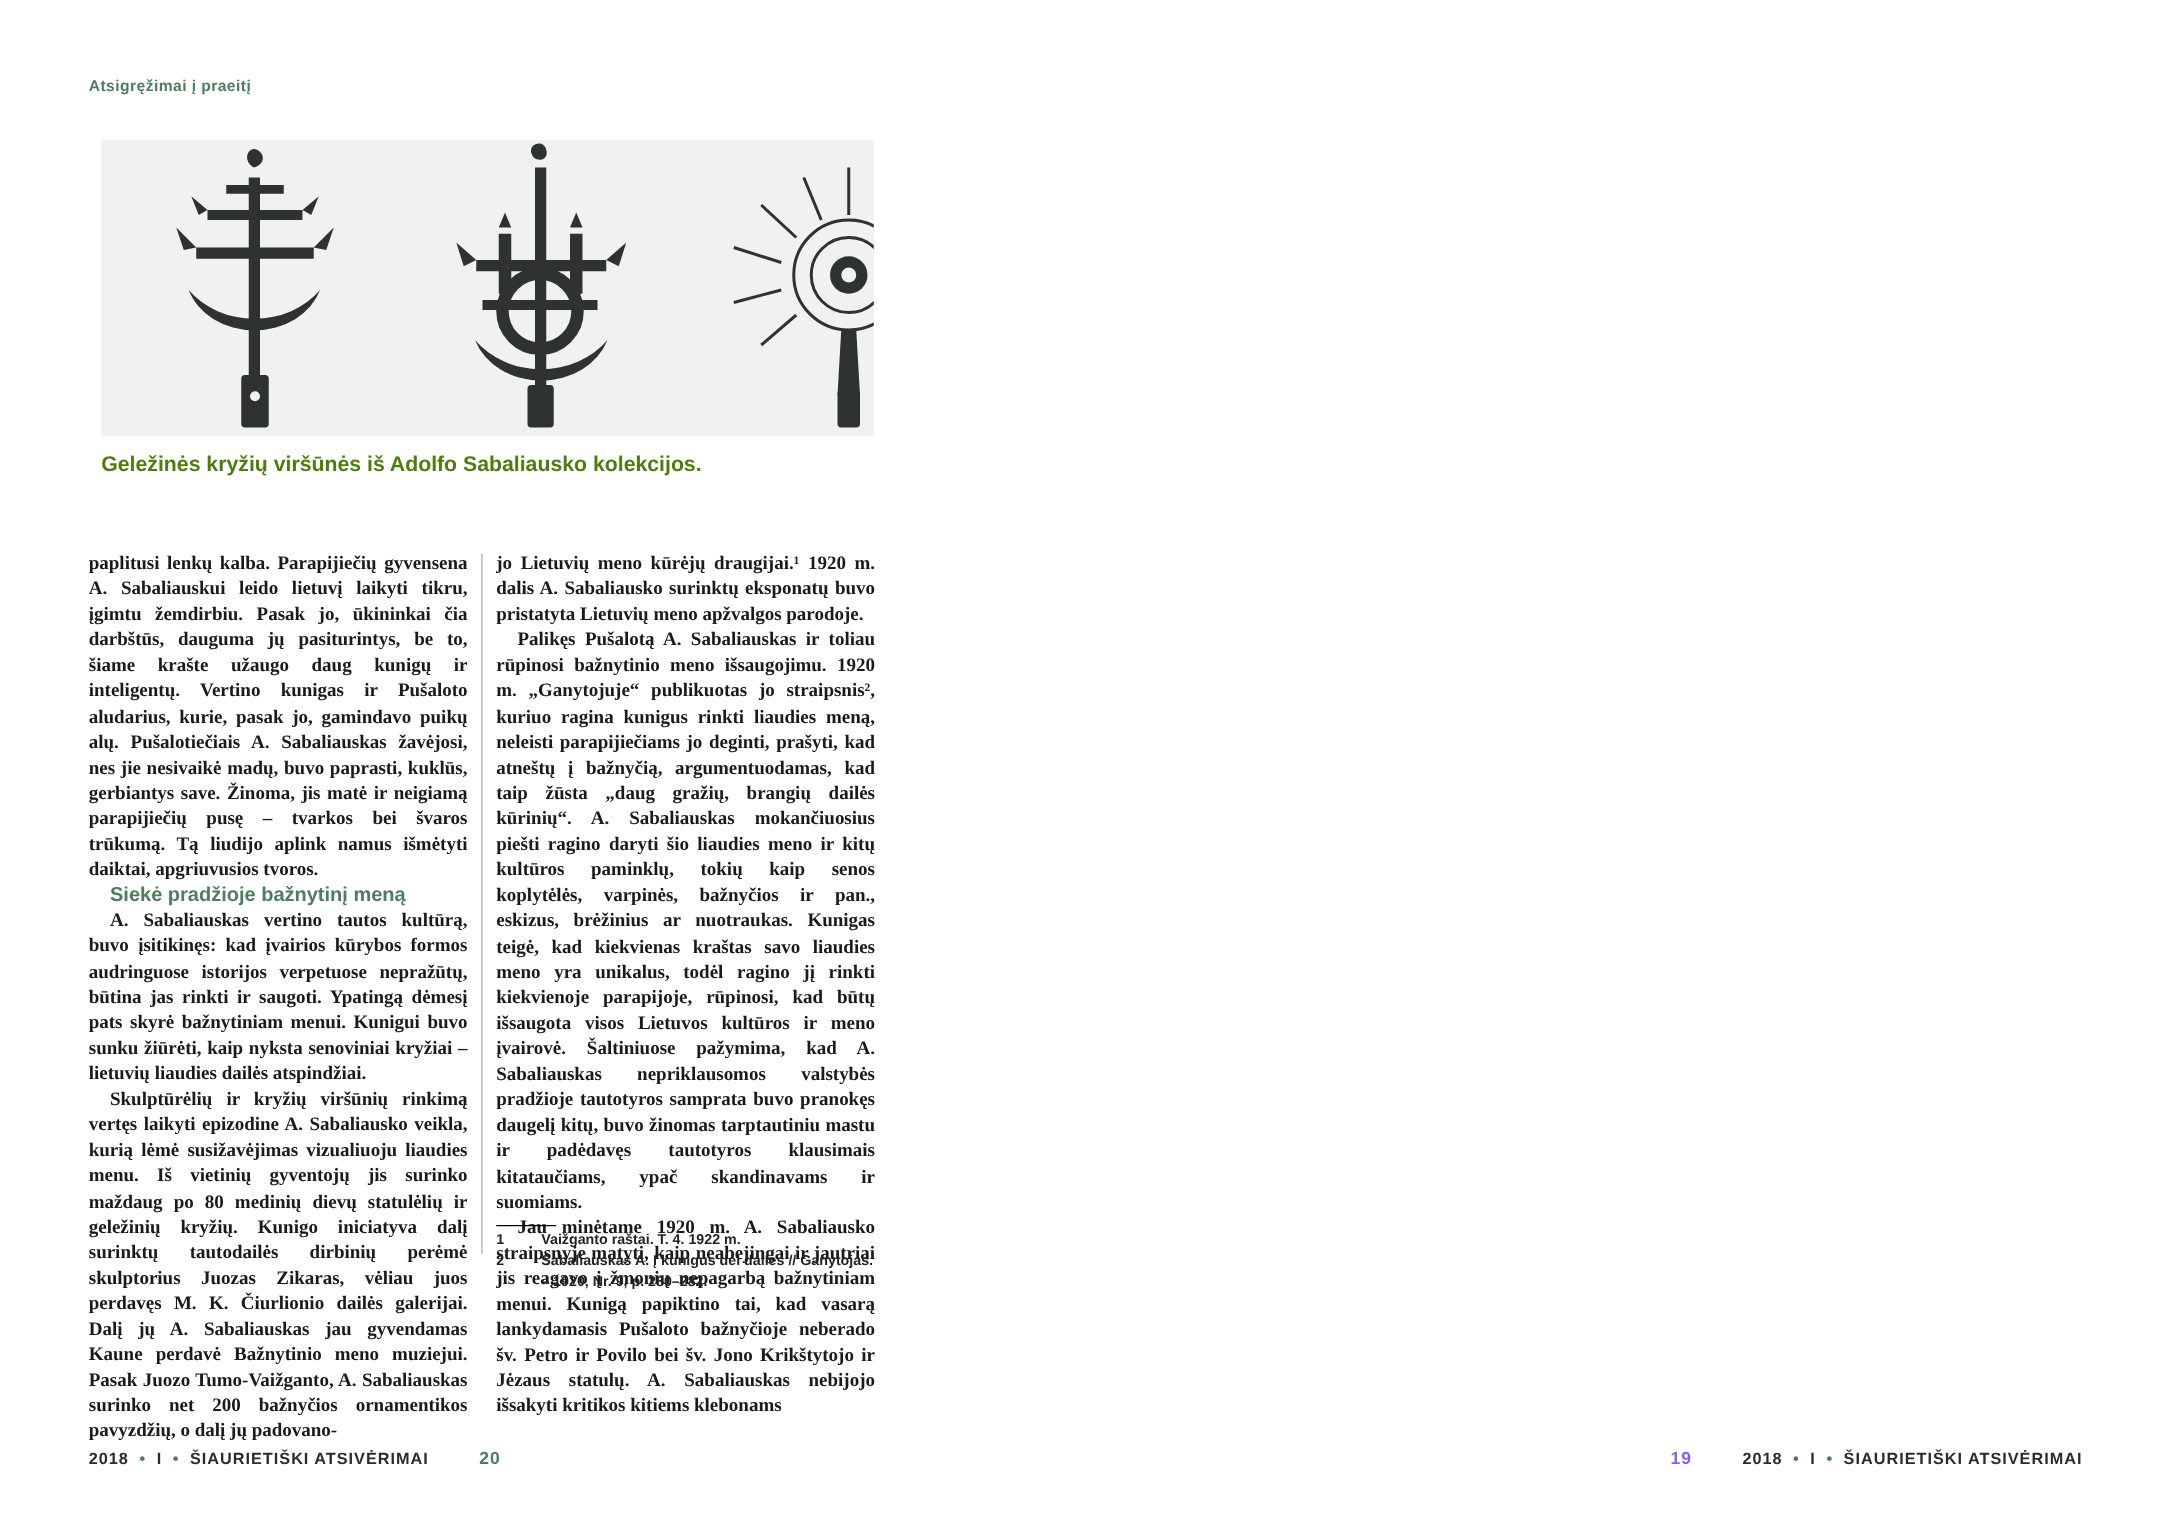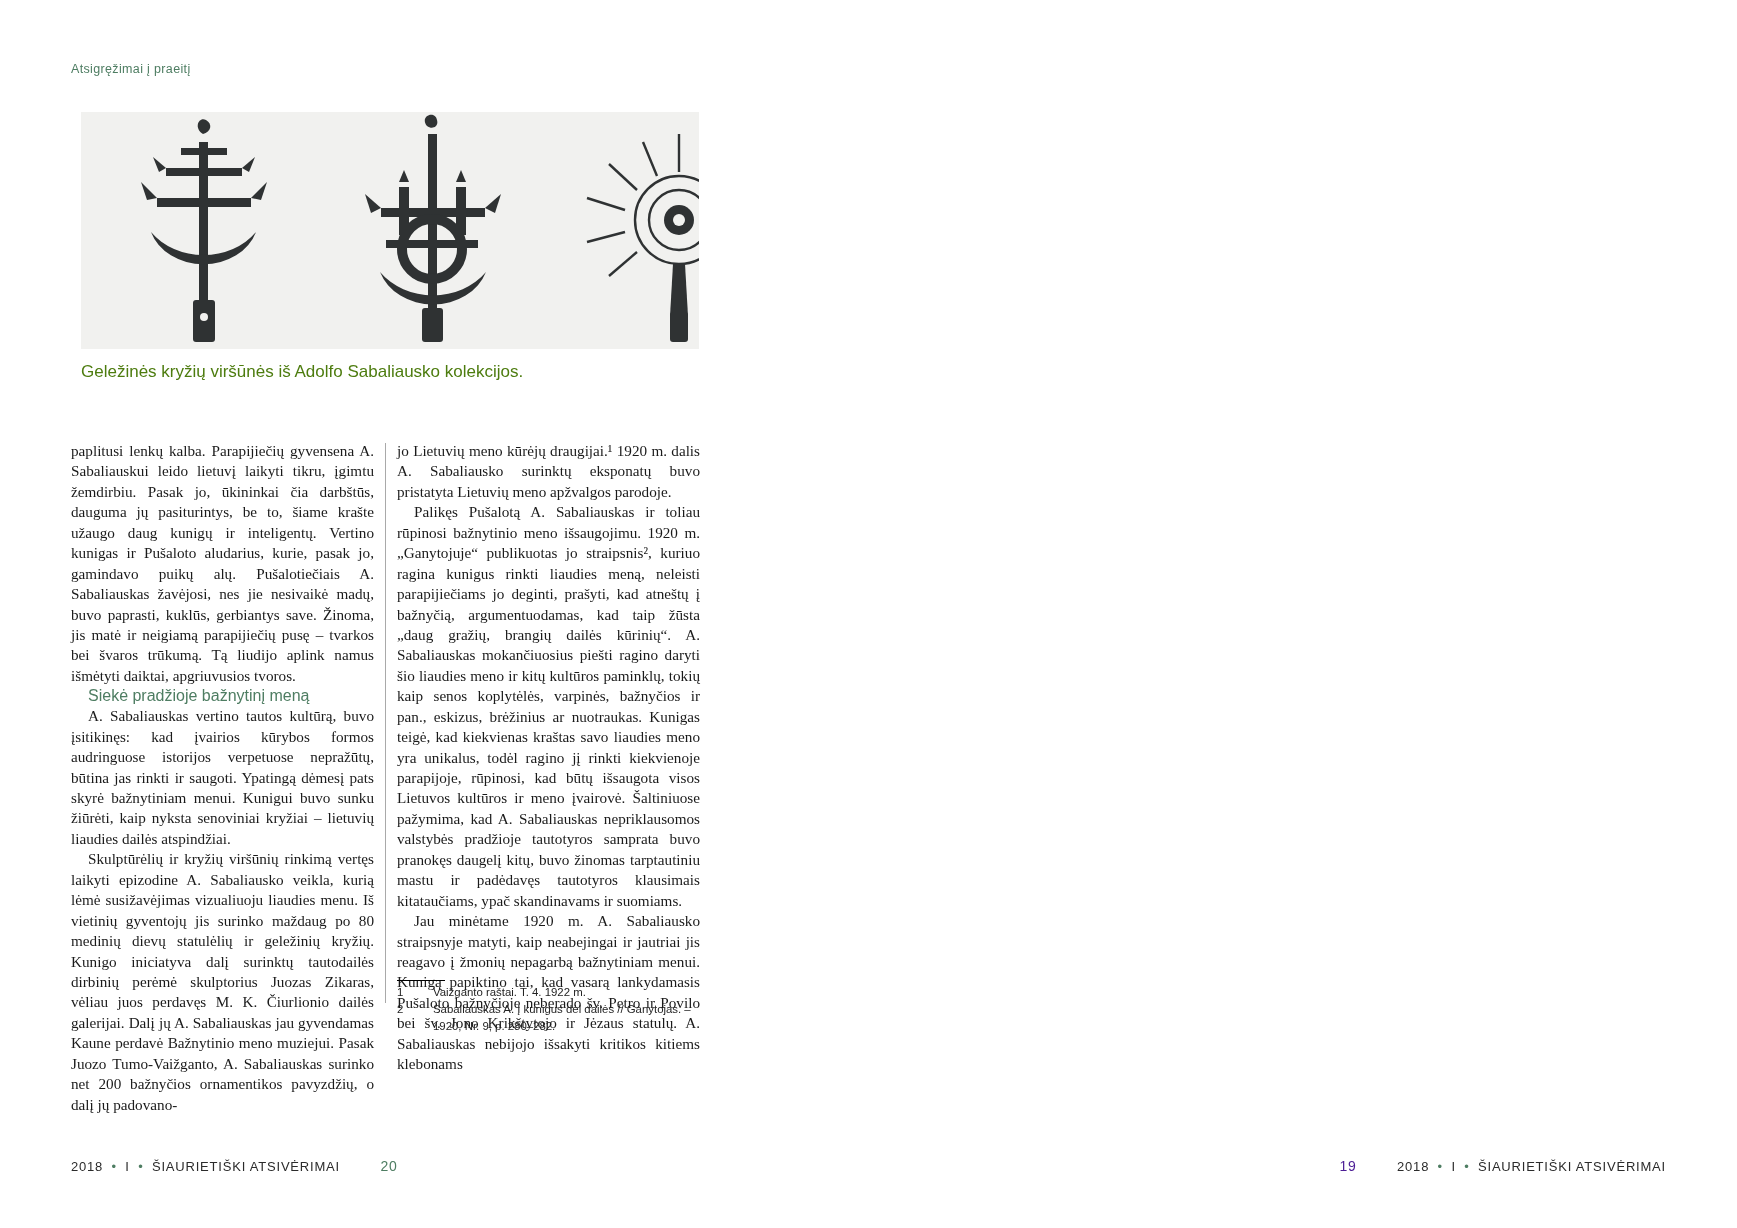--- a/index.html
+++ b/index.html
@@ -11,20 +11,21 @@
     width: 1737px;
     height: 1228px;
     font-family: "Liberation Serif", serif;
     color: #1a1a1a;
     overflow: hidden;
   }
   .spread {
     position: relative;
     width: 1497px;
     height: 1228px;
+    font-weight: bold;
   }
   .page {
     position: absolute;
     top: 0;
     height: 1228px;
     width: 868px;
   }
   .page-left { left: 0; }
   .page-right { left: 869px; }
 
@@ -52,21 +53,21 @@
   }
   .footer .dot { color: #4e7d62; padding: 0 4px; }
   .footer-left { left: 71px; }
   .footer-left .pnum {
     color: #4e7d62;
     margin-left: 36px;
     font-size: 14px;
   }
   .footer-right { right: 71px; }
   .footer-right .pnum {
-    color: #4c1d95;
+    color: #8b5cf6;
     margin-right: 36px;
     font-size: 14px;
   }
 
   
   .artifact-box {
     position: absolute;
     left: 81px;
     top: 112px;
     width: 618px;

